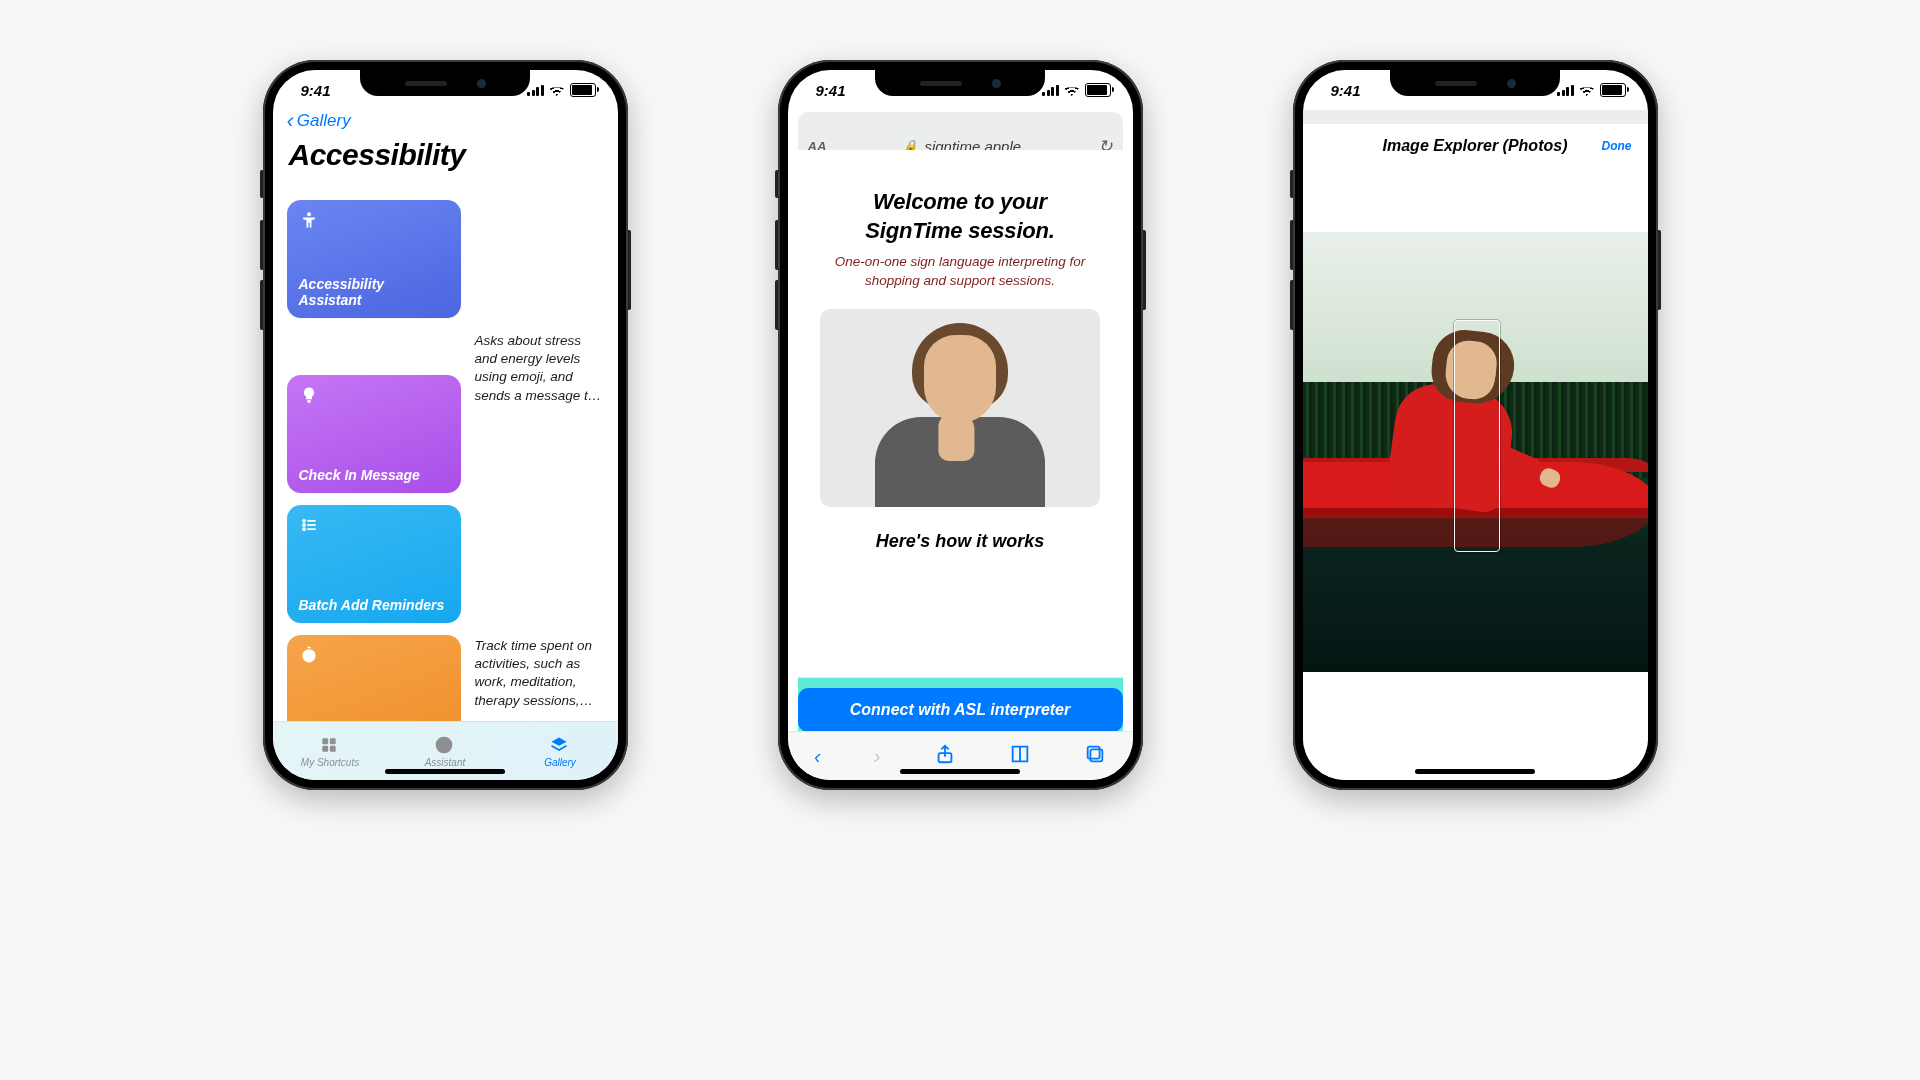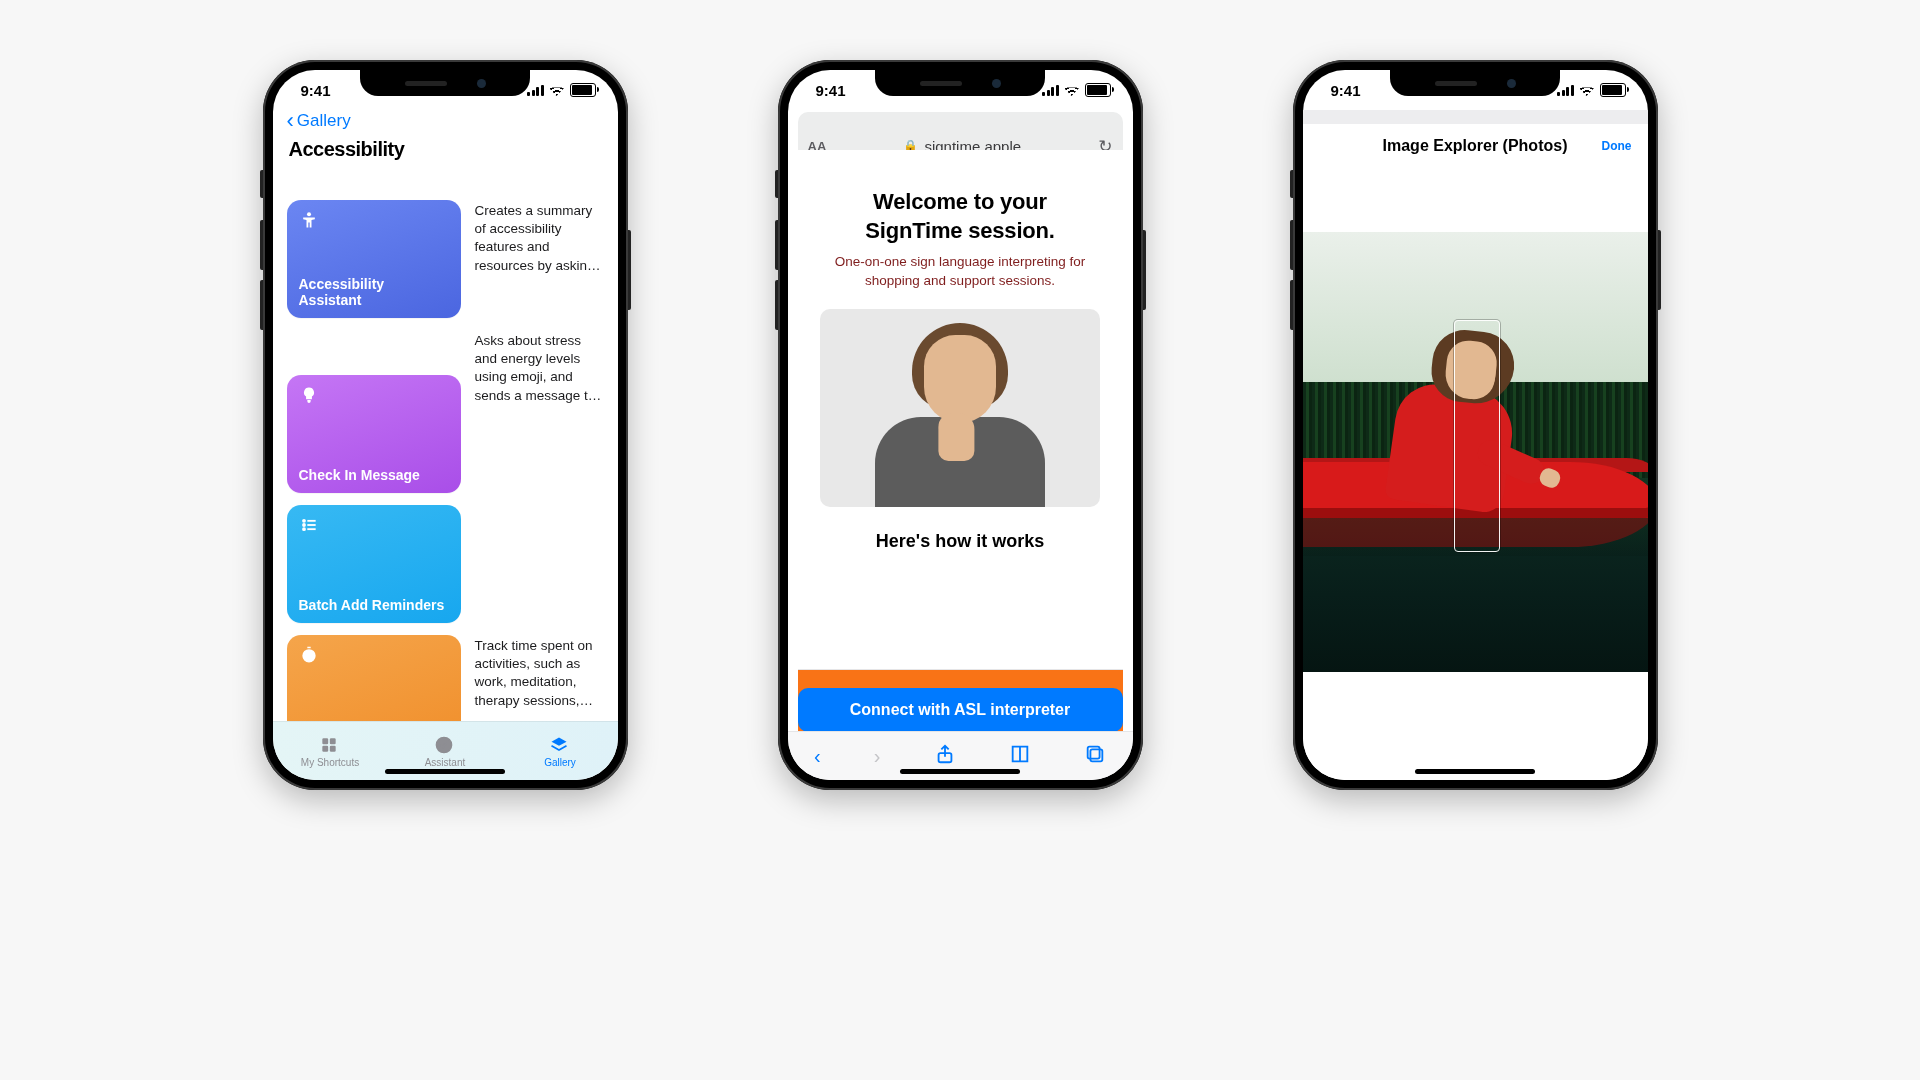--- a/index.html
+++ b/index.html
@@ -1,19 +1,19 @@
 <!DOCTYPE html>
 <html><head>
 <meta charset="utf-8">
 <style>
 html,body{margin:0;padding:0;font-family:-apple-system,BlinkMacSystemFont,"Helvetica Neue",Arial,sans-serif;}
 .stage{width:1920px;height:1080px;background:#f7f7f7;position:relative;}
 .row{position:absolute;left:0;right:0;top:60px;display:flex;justify-content:center;gap:150px;}
 .phone{width:345px;height:710px;background:#000;border-radius:52px;padding:10px;box-shadow:0 10px 30px rgba(0,0,0,.25),inset 0 0 0 2px #3a3a3a;position:relative;}
-.screen{width:100%;height:100%;background:#fff;border-radius:42px;overflow:hidden;position:relative;}
+.screen{width:100%;height:100%;background:#fff;border-radius:42px;overflow:hidden;position:relative;font-style:italic;}
 .notch{position:absolute;top:0;left:50%;transform:translateX(-50%);width:170px;height:26px;background:#000;border-radius:0 0 18px 18px;z-index:50;display:flex;align-items:center;justify-content:center;gap:30px;}
 .notch .speaker{width:42px;height:5px;background:#222;border-radius:3px;}
 .notch .cam{width:9px;height:9px;background:#1a2a3a;border-radius:50%;}
 .buttons-left{position:absolute;left:-3px;top:110px;width:3px;height:28px;background:#222;border-radius:2px 0 0 2px;}
 .buttons-left.b2{top:160px;height:50px;}
 .buttons-left.b3{top:220px;height:50px;}
 .button-right{position:absolute;right:-3px;top:170px;width:3px;height:80px;background:#222;border-radius:0 2px 2px 0;}
 
 .status{display:flex;justify-content:space-between;align-items:center;height:40px;padding:0 22px 0 28px;font-size:15px;font-weight:600;}
 .status .icons{display:flex;align-items:center;gap:5px;}
@@ -26,21 +26,21 @@
  radial-gradient(circle at 50% 100%,transparent 4px,#000 4px,#000 6px,transparent 6px),
  radial-gradient(circle at 50% 100%,transparent 8px,#000 8px,#000 10px,transparent 10px);
  clip-path:polygon(50% 100%,0 30%,100% 30%);}
 .batt{width:24px;height:12px;border:1.5px solid #000;border-radius:3px;position:relative;}
 .batt::after{content:"";position:absolute;right:-4px;top:3px;width:2px;height:5px;background:#000;border-radius:0 2px 2px 0;}
 .batt::before{content:"";position:absolute;left:1px;top:1px;bottom:1px;right:3px;background:#000;border-radius:1px;}
 
 
 .nav1{display:flex;align-items:center;gap:3px;color:#007aff;font-size:17px;padding:0 14px 4px;}
 .chev{font-size:22px;line-height:1;}
-.h1{font-size:20px;font-weight:800;padding:2px 16px 10px;letter-spacing:-.5px;}
+.h1{font-size:30px;font-weight:800;padding:2px 16px 10px;letter-spacing:-.5px;}
 .list{position:absolute;top:130px;bottom:56px;left:0;right:0;overflow:hidden;padding:0 14px;}
 .item{display:flex;gap:14px;margin-bottom:12px;}
 .tile{width:150px;height:98px;border-radius:14px;padding:10px 12px;color:#fff;display:flex;flex-direction:column;justify-content:space-between;font-size:14px;font-weight:600;line-height:1.15;box-shadow:0 1px 0 rgba(0,0,0,.04);}
 .tile .ticon{font-size:18px;}
 .desc{flex:1;font-size:13.5px;color:#1c1c1e;line-height:1.35;padding-top:2px;}
 .g-blue{background:linear-gradient(160deg,#6b86f2,#4b66e0);}
 .g-purple{background:linear-gradient(160deg,#c576f5,#a94ee8);margin-top:45px;}
 .g-cyan{background:linear-gradient(160deg,#37b9f3,#17a7ef);}
 .g-orange{background:linear-gradient(160deg,#f5a54b,#f08e2a);}
 .g-teal{background:linear-gradient(160deg,#2cc5d8,#12b0c7);}
@@ -62,21 +62,21 @@
 .h2{font-size:22px;font-weight:700;line-height:1.3;margin:26px 0 8px;letter-spacing:-.2px;}
 .sub{font-size:13.5px;color:#7f1d1d;line-height:1.4;margin-bottom:18px;}
 .video{width:280px;height:198px;margin:0 auto;border-radius:10px;background:#e8e8e8;position:relative;overflow:hidden;}
 .person{position:absolute;left:50%;bottom:0;transform:translateX(-50%);width:180px;height:190px;}
 .head{position:absolute;top:18px;left:50%;transform:translateX(-50%);width:72px;height:88px;background:#e2b891;border-radius:40px 40px 46px 46px;}
 .hair{position:absolute;top:6px;left:50%;transform:translateX(-50%);width:96px;height:86px;background:#6a4a2f;border-radius:50px 50px 36px 36px;}
 .hair::after{content:"";position:absolute;top:30px;left:14px;width:68px;height:60px;background:#e2b891;border-radius:38px 38px 44px 44px;}
 .shirt{position:absolute;bottom:0;left:50%;transform:translateX(-50%);width:170px;height:90px;background:#5c5c5c;border-radius:46px 46px 0 0;}
 .hand{position:absolute;bottom:46px;left:50%;transform:translateX(-60%);width:36px;height:48px;background:#e2b891;border-radius:14px 16px 10px 10px;}
 .how{font-size:18px;font-weight:700;margin-top:24px;}
-.ctawrap{position:absolute;left:10px;right:10px;bottom:48px;border-top:1px solid #e5e5e7;padding-top:18px;background:#f97316;}
+.ctawrap{position:absolute;left:10px;right:10px;bottom:48px;border-top:1px solid #e5e5e7;padding-top:10px;background:#5eead4;}
 .cta{height:44px;background:#007aff;color:#fff;border-radius:10px;display:flex;align-items:center;justify-content:center;font-size:16px;font-weight:600;}
 .safari-bar{position:absolute;bottom:0;left:0;right:0;height:48px;display:flex;justify-content:space-around;align-items:center;background:#f7f7f8;border-top:1px solid #e5e5e7;color:#007aff;font-size:20px;}
 .safari-bar .dis{color:#c4c4c7;}
 
 
 .sheet-top{position:absolute;top:40px;left:0;right:0;height:14px;background:#ededef;border-bottom:1px solid #d9d9db;}
 .modal-head{position:absolute;top:54px;left:0;right:0;height:44px;background:#fff;display:flex;align-items:center;justify-content:center;border-bottom:1px solid #e5e5e7;}
 .modal-head .title{font-size:16px;font-weight:700;}
 .modal-head .done{position:absolute;right:16px;color:#007aff;font-size:12px;font-weight:600;}
 .photo{position:absolute;top:98px;left:0;right:0;bottom:0;background:#fff;display:flex;align-items:center;justify-content:center;}
@@ -139,21 +139,20 @@
 
     <div class="list" id="list1">
             <div class="item">
               <div class="tile g-blue">
                 <span class="ticon"><svg viewBox="0 0 24 24" fill="#fff">
                     <circle cx="12" cy="5" r="2.4"></circle>
                     <path d="M5 9h14v2.2l-4 .8v9h-2.2v-6h-1.6v6H9v-9l-4-.8z"></path>
                   </svg></span>
                 <span>Accessibility Assistant</span>
               </div>
-              <div class="desc">Creates a summary of accessibility features and resources by askin…</div>
             </div>
             <div class="item">
               <div class="tile g-purple">
                 <span class="ticon"><svg viewBox="0 0 24 24" fill="#fff">
                     <path d="M12 3a6 6 0 00-3.5 10.9V17h7v-3.1A6 6 0 0012 3zm-2 15h4v1.5a2 2 0 01-4 0z"></path>
                   </svg></span>
                 <span>Check In Message</span>
               </div>
               <div class="desc">Asks about stress and energy levels using emoji, and sends a message t…</div>
             </div>

